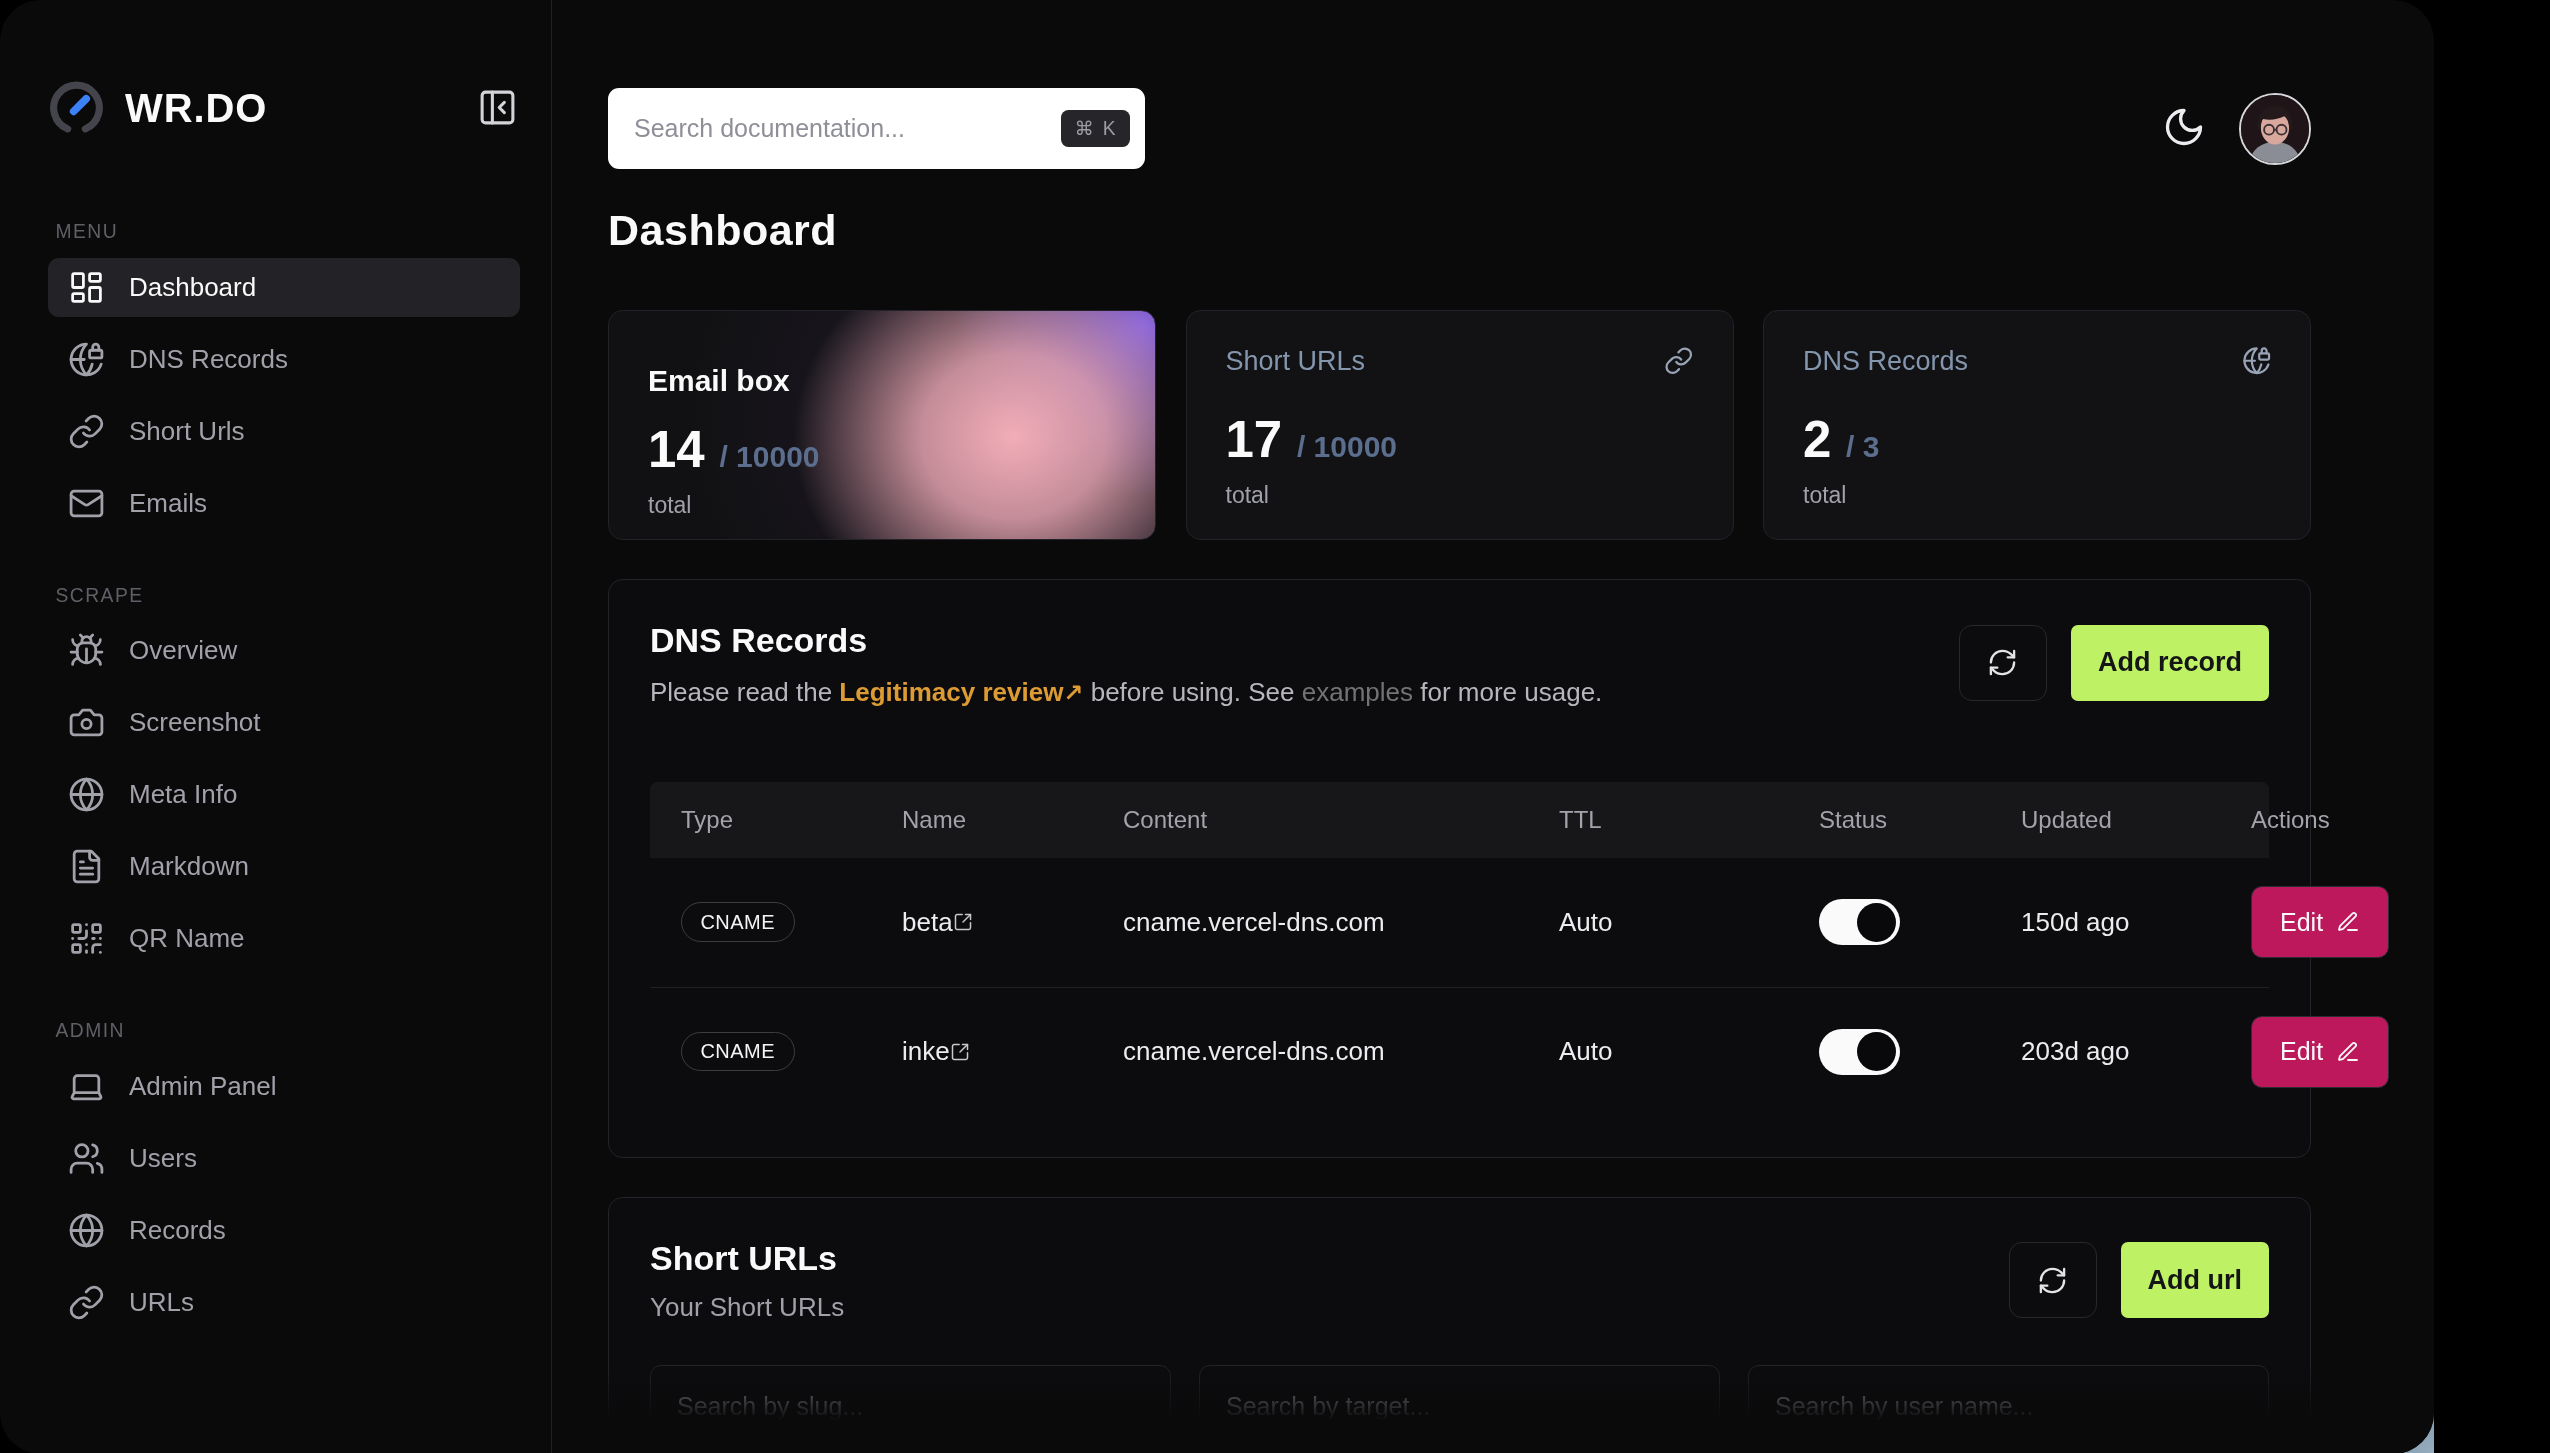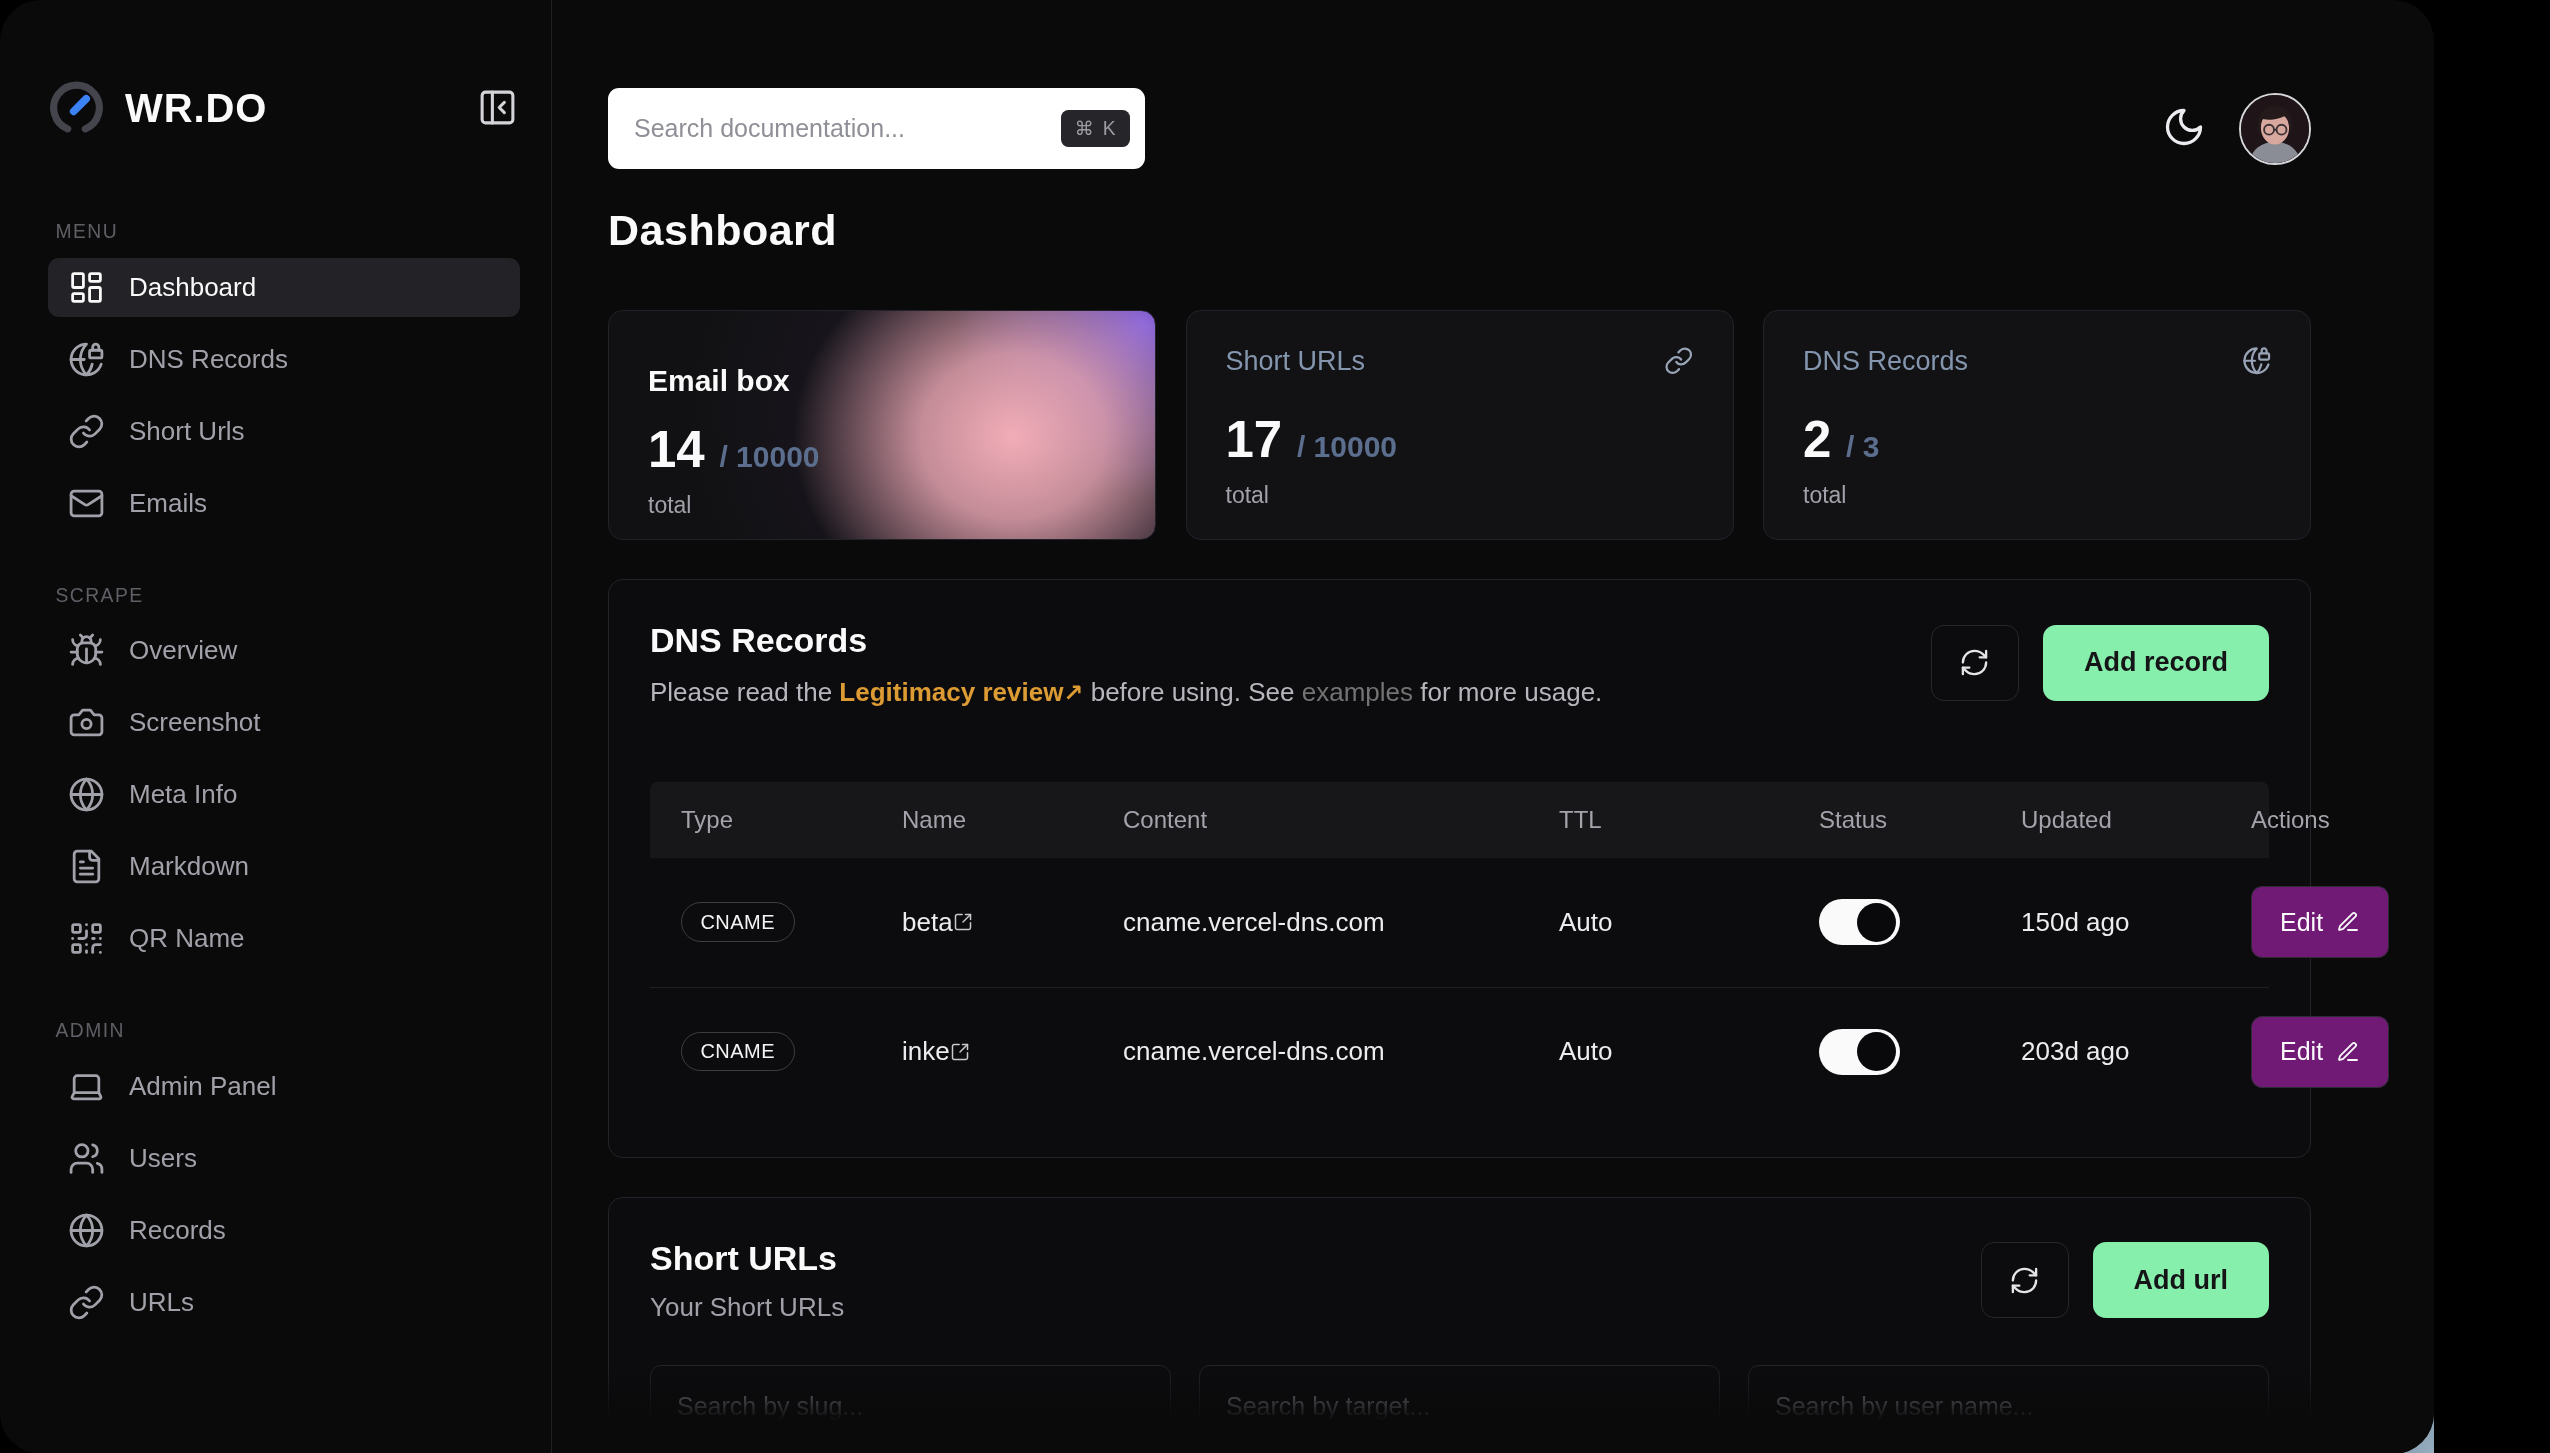--- a/index.html
+++ b/index.html
@@ -72,40 +72,40 @@
   .panel-title { font-size:34px; font-weight:700; color:#fafafa; }
   .panel-desc { margin-top:16.6px; font-size:26px; color:#b6b6bd; }
   .link-amber { color:#dd9b33; font-weight:600; text-decoration:none; cursor:pointer; }
   .link-arrow { color:#dd9b33; font-size:24px; }
   .link-blue { color:#737373; text-decoration:none; cursor:pointer; }
   .panel-sub { margin-top:14.7px; font-size:26px; color:#a1a1aa; }
   .panel-actions { display:flex; gap:24px; align-items:center; margin-top:3.7px; }
   .icon-btn { width:88px; height:76px; border:0.9px solid #27272c; border-radius:13px; background:transparent;
     color:#e4e4e7; display:flex; align-items:center; justify-content:center; cursor:pointer; }
   .icon-btn svg { width:31px; height:31px; }
-  .btn-white { height:76px; padding:0 41px; border:none; border-radius:13px; background:#86efac;
+  .btn-white { height:76px; padding:0 27px; border:none; border-radius:7px; background:#bef264;
     color:#151518; font-size:27px; font-weight:600; cursor:pointer; font-family:inherit; }
 
   
   .table { margin-top:74px; }
   .thead, .trow { display:grid; grid-template-columns:221px 221px 436px 260px 202px 230px 1fr; align-items:center; }
   .thead { height:76px; background:#17171a; border-radius:7.4px 7.4px 0 0; }
   .thead > div { font-size:24px; font-weight:500; color:#a3a3ab; padding-left:31px; }
   .trow { height:129px; }
   .trow + .trow { border-top:0.9px solid #1f1f24; }
   .trow > div { padding-left:31px; display:flex; align-items:center; font-size:26px; color:#ececf0; }
   .badge { display:inline-block; border:0.9px solid #3c3c42; border-radius:920px; padding:7.4px 18.4px;
     font-size:20px; color:#f4f4f5; letter-spacing:0.5px; }
   .cell-name { }
   .ext-icon { width:20px; height:20px; color:#c8c8cd; display:inline-flex; }
   .ext-icon svg { width:20px; height:20px; }
   .toggle { width:81px; height:46px; border-radius:23px; background:#fafafa; position:relative; cursor:pointer; border:none; }
   .toggle .knob { position:absolute; top:3.7px; right:3.7px; width:39px; height:39px; border-radius:50%; background:#09090b; }
   .edit-btn { display:flex; align-items:center; gap:13px; height:72px; padding:0 28px;
-    border:0.9px solid #2d2d33; border-radius:11px; background:#701a75; color:#fafafa;
+    border:0.9px solid #2d2d33; border-radius:11px; background:#be185d; color:#fafafa;
     font-size:25px; cursor:pointer; font-family:inherit; }
   .edit-btn svg { width:24px; height:24px; }
 
   
   .filters { margin-top:42px; display:grid; grid-template-columns:1fr 1fr 1fr; gap:28px; }
   .filter-input { height:83px; background:transparent; border:0.9px solid #232329; border-radius:11px;
     padding:0 26px; font-size:25px; color:#e4e4e7; font-family:inherit; outline:none; }
   .filter-input::placeholder { color:#8f8f98; }
 
   .bottom-fade { position:absolute; left:553px; right:0; bottom:0; height:88px; z-index:20; pointer-events:none;

